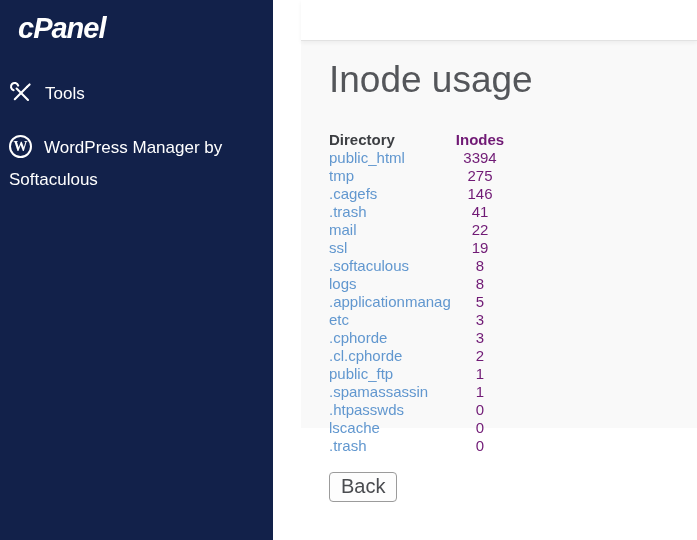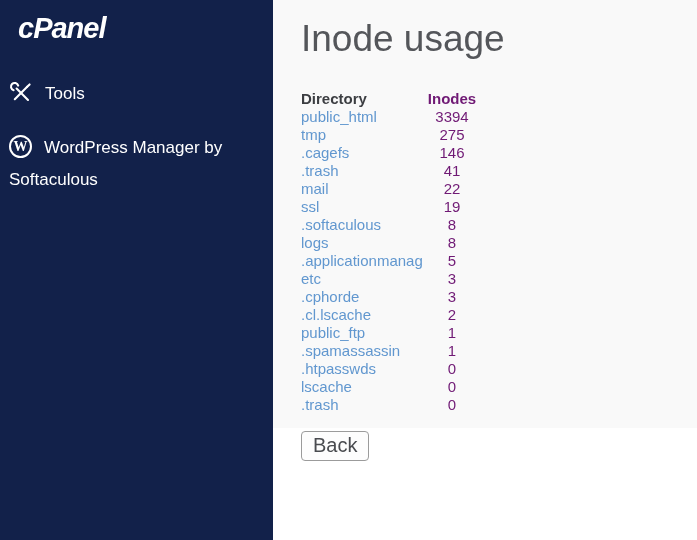--- a/index.html
+++ b/index.html
@@ -1,19 +1,19 @@
 <!DOCTYPE html>
 <html><head>
 <meta charset="utf-8">
 <style>
   * { margin:0; padding:0; box-sizing:border-box; }
   html,body { width:697px; height:540px; overflow:hidden; }
   body { font-family:"Liberation Sans", sans-serif; background:#fff; }
 
-  .app { display:flex; width:697px; height:428px; }
+  .app { display:flex; width:697px; height:428px;gap:28px; }
 
   
   .sidebar {
     width:273px; height:540px; flex-shrink:0;
     background:#12214a; color:#fff;
   }
   .logo {
     padding:10px 0 0 18px;
     font-style:italic; font-weight:bold;
     font-size:29px; line-height:36px;
@@ -34,21 +34,21 @@
   }
   .wp-badge {
     display:inline-flex; align-items:center; justify-content:center;
     width:23px; height:23px; border:2px solid #fff; border-radius:50%;
     font-family:"Liberation Serif", serif; font-weight:bold;
     font-size:14px; line-height:1; color:#fff;
     margin-right:12px; vertical-align:middle; position:relative; top:-2px;
   }
 
   
-  .main { flex:1; background:#f9f9f9; display:flex; flex-direction:row; }
+  .main { flex:1; background:#f9f9f9; display:flex; flex-direction:column; }
   .topbar {
     height:41px; background:#fff;
     border-bottom:1px solid #e2e2e2;
     box-shadow:0 2px 4px rgba(0,0,0,0.05);
     flex-shrink:0;
   }
   .content { padding:17px 0 0 28px; }
   .page-title {
     font-size:37px; font-weight:300; line-height:44px;
     color:#54565a; letter-spacing:0;
@@ -150,21 +150,21 @@
         </div>
         <div class="trow">
           <span class="dir-col"><a class="dir-link">etc</a></span>
           <span class="num-col">3</span>
         </div>
         <div class="trow">
           <span class="dir-col"><a class="dir-link">.cphorde</a></span>
           <span class="num-col">3</span>
         </div>
         <div class="trow">
-          <span class="dir-col"><a class="dir-link">.cl.lscache</a></span>
+          <span class="dir-col"><a class="dir-link">.cl.cphorde</a></span>
           <span class="num-col">2</span>
         </div>
         <div class="trow">
           <span class="dir-col"><a class="dir-link">public_ftp</a></span>
           <span class="num-col">1</span>
         </div>
         <div class="trow">
           <span class="dir-col"><a class="dir-link">.spamassassin</a></span>
           <span class="num-col">1</span>
         </div>

